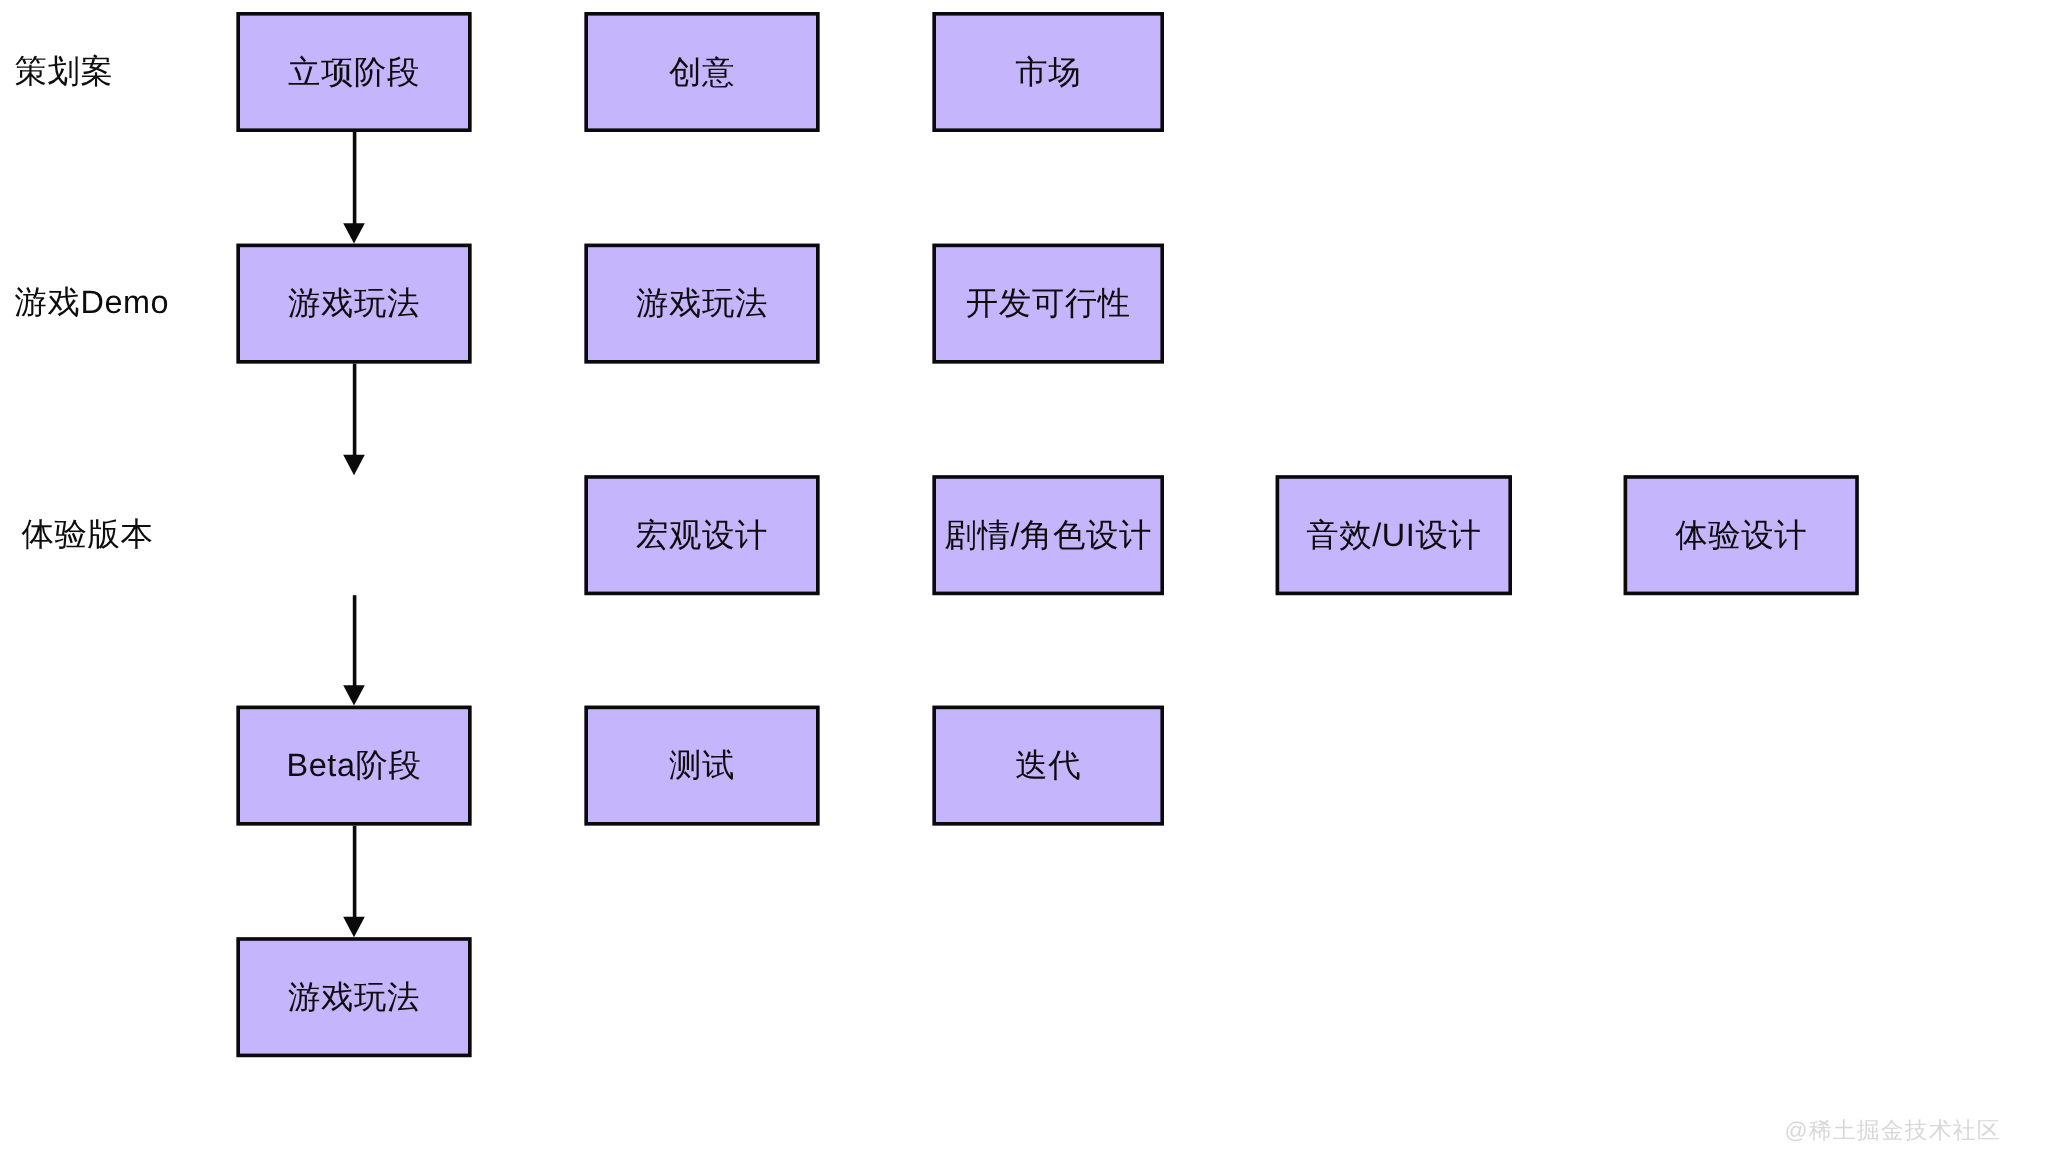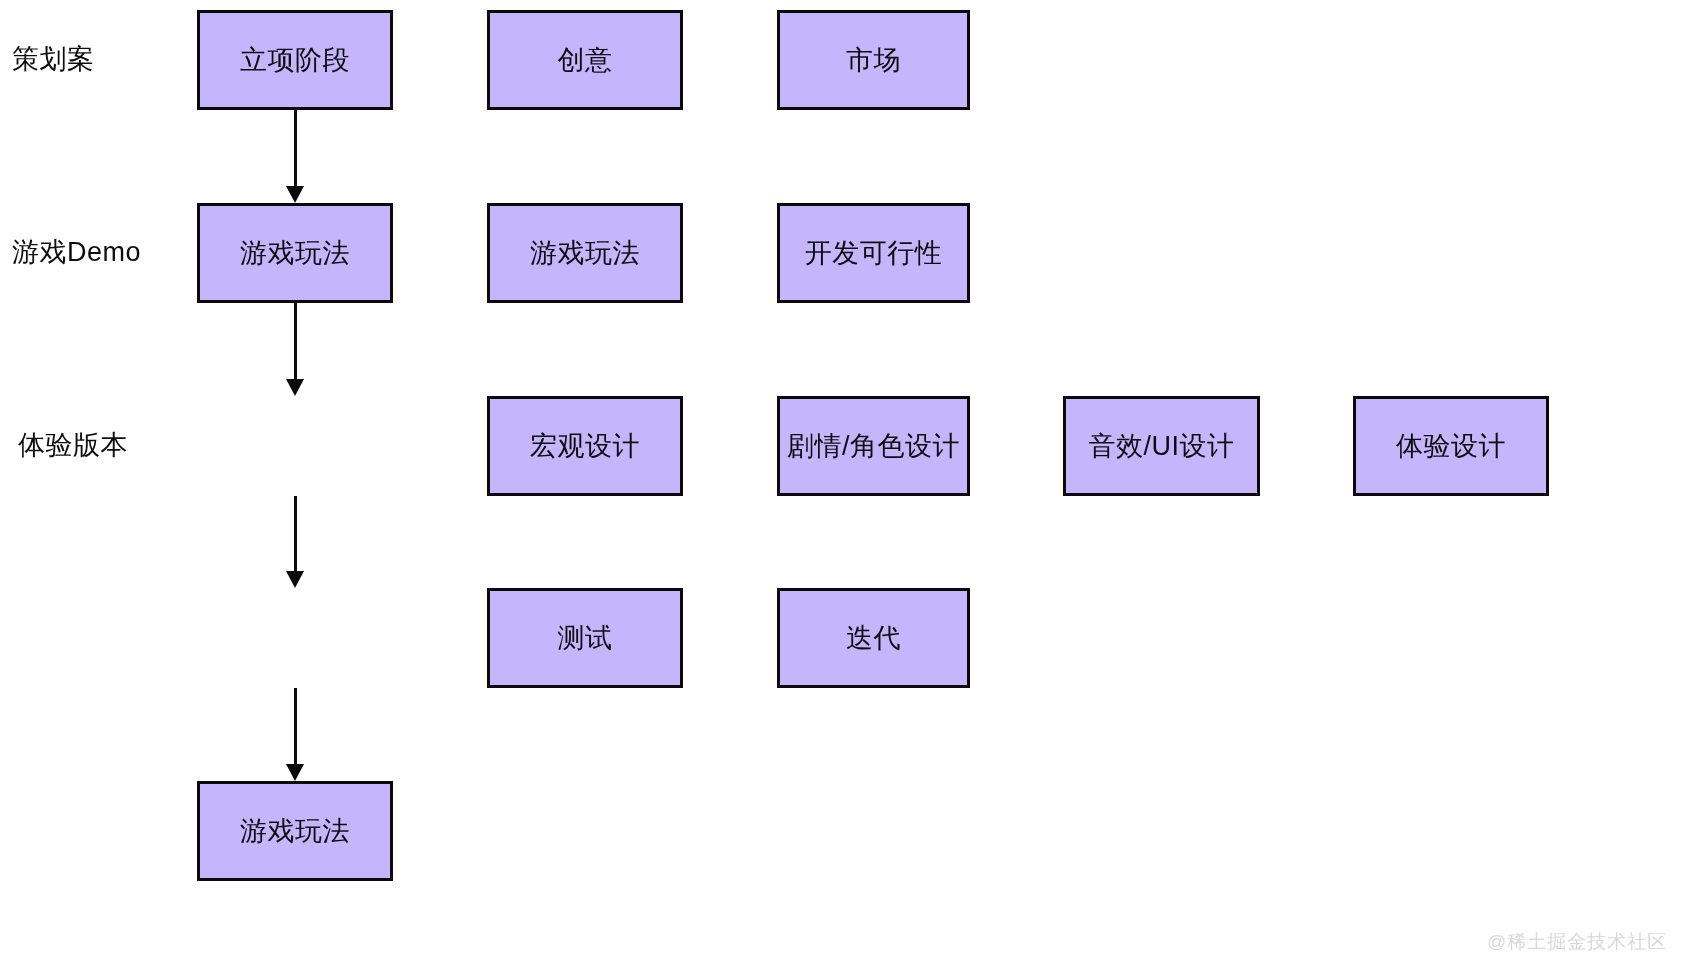--- a/index.html
+++ b/index.html
@@ -101,20 +101,23 @@
     </div>
     <div class="node-box" style="left: 777px; top: 396px; width: 193px; height: 100px; border-color: rgb(10, 10, 10);">
       <span class="node-label" style="color: rgb(13, 13, 13);">剧情/角色设计</span>
     </div>
     <div class="node-box" style="left: 1063px; top: 396px; width: 197px; height: 100px; border-color: rgb(10, 10, 10);">
       <span class="node-label" style="color: rgb(13, 13, 13);">音效/UI设计</span>
     </div>
     <div class="node-box" style="left: 1353px; top: 396px; width: 196px; height: 100px; border-color: rgb(10, 10, 10);">
       <span class="node-label" style="color: rgb(13, 13, 13);">体验设计</span>
     </div>
+    <div class="node-box" style="left: 197px; top: 588px; width: 196px; height: 100px; border-color: rgb(10, 10, 10);">
+      <span class="node-label" style="color: rgb(13, 13, 13);">Beta阶段</span>
+    </div>
     <div class="node-box" style="left: 487px; top: 588px; width: 196px; height: 100px; border-color: rgb(10, 10, 10);">
       <span class="node-label" style="color: rgb(13, 13, 13);">测试</span>
     </div>
     <div class="node-box" style="left: 777px; top: 588px; width: 193px; height: 100px; border-color: rgb(10, 10, 10);">
       <span class="node-label" style="color: rgb(13, 13, 13);">迭代</span>
     </div>
     <div class="node-box" style="left: 197px; top: 781px; width: 196px; height: 100px; border-color: rgb(10, 10, 10);">
       <span class="node-label" style="color: rgb(13, 13, 13);">游戏玩法</span>
     </div>
     <div class="arrow" style="left: 283px; top: 110px; width: 24px; height: 93px;">

